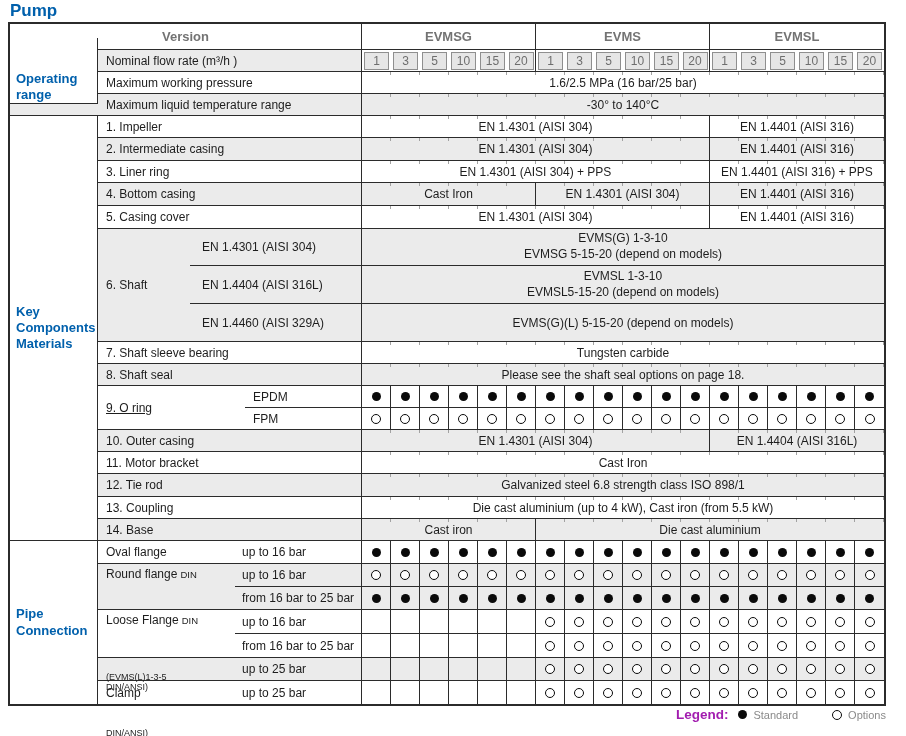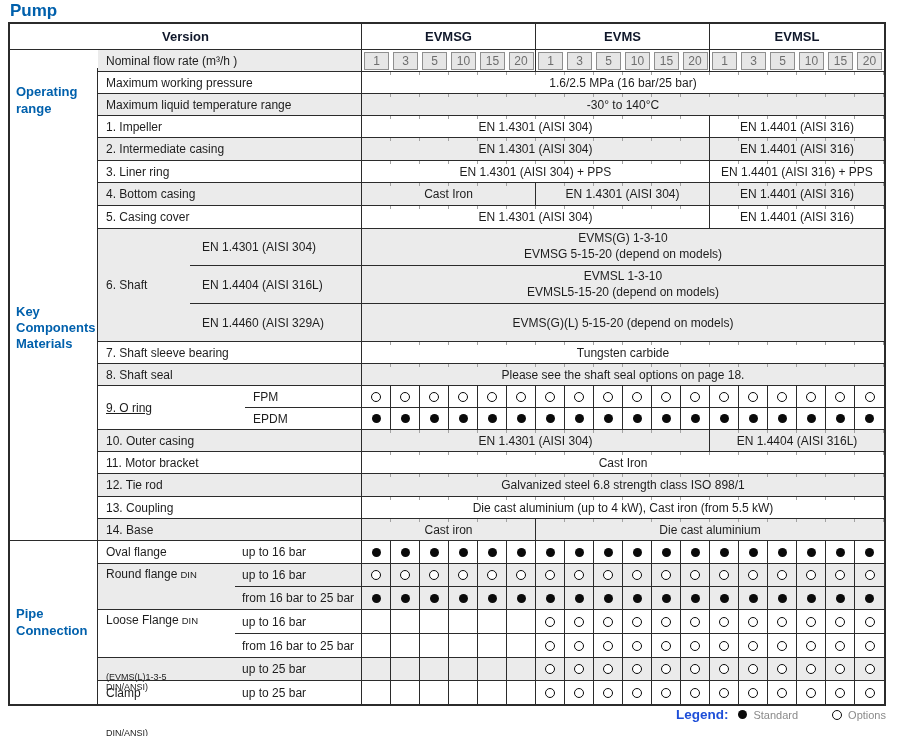--- a/index.html
+++ b/index.html
@@ -24,21 +24,21 @@
   .w-sub{width:117px;padding-left:8px;}
   .w-nm{width:137px;padding-left:8px;}
   .w-pp{width:127px;padding-left:7px;}
   .gcell{width:174px;justify-content:center;}
   .lbl{padding-left:8px;}
   .cg{background:#ebebeb;}
   .val{justify-content:center;text-align:center;}
   .s6{width:174px;}.s12{width:348px;}.s18{width:522px;}
   .tick{background-image:repeating-linear-gradient(90deg,transparent 0,transparent 28px,#a2a2a2 28px,#a2a2a2 29px);
         background-size:100% 3px;background-repeat:no-repeat;background-position:top left;}
-  .blue{color:#0f172a;font-weight:bold;}
+  .blue{color:#737373;font-weight:bold;}
   .hdr{font-size:13px;}
   .two{flex-direction:column;justify-content:center;line-height:1.3;}
   .nums{width:522px;display:flex;}
   .ncell{width:29px;box-sizing:border-box;display:flex;align-items:center;justify-content:center;}
   .ncell.gb{border-right:1px solid #2b2b2b;}
   .nbox{width:25px;height:18px;background:#e6e6e6;border:1px solid #8f8f8f;box-sizing:border-box;
         color:#6e6e6e;font-size:12px;display:flex;align-items:center;justify-content:center;}
   .dots{width:522px;display:flex;}
   .dcell{width:29px;box-sizing:border-box;border-right:1px solid #2b2b2b;
          display:flex;align-items:center;justify-content:center;}
@@ -49,21 +49,21 @@
   .ov{position:absolute;box-sizing:border-box;background:#fff;display:flex;}
   .ovA{left:0;width:88px;border-right:1px solid #2b2b2b;border-bottom:1px solid #2b2b2b;
        flex-direction:column;justify-content:center;padding-left:6px;
        font-size:13px;font-weight:bold;color:#0060ac;line-height:1.25;}
   .ovB{border-bottom:1px solid #2b2b2b;}
   .nmline{line-height:1.2;}
   .din{font-size:9.5px;margin-left:3px;}
   .small{font-size:9px;line-height:1.1;margin-top:46px;}
   .sup{font-size:8px;vertical-align:super;line-height:1;}
   .legend{position:absolute;top:707px;right:20px;display:flex;align-items:center;font-size:11px;color:#8a8a8a;}
-  .legend .lt{font-size:13.5px;font-weight:bold;color:#1d4ed8;margin-right:10px;text-align:right;}
+  .legend .lt{font-size:13.5px;font-weight:bold;color:#a21caf;margin-right:10px;text-align:right;}
   .legend .ld{margin-right:6px;}
   .legend .gap{margin-left:34px;}
 </style>
 </head>
 <body>
 
 <div id="page">
   <div class="title">Pump</div>
 
   <div class="table">
@@ -220,20 +220,82 @@
 
       <div class="tr h22 g">
         <div class="c w-sp"></div>
         <div class="c w-b lbl br">8. Shaft seal</div>
         <div class="c val s18 tick">Please see the shaft seal options on page 18.</div>
       </div>
 
       <div class="tr h22">
         <div class="c w-sp"></div>
         <div class="c w-spb2"></div>
+        <div class="c w-sub br">EPDM</div>
+        <div class="dots">
+            <div class="dcell">
+              <span class="dotF"></span>
+            </div>
+            <div class="dcell">
+              <span class="dotF"></span>
+            </div>
+            <div class="dcell">
+              <span class="dotF"></span>
+            </div>
+            <div class="dcell">
+              <span class="dotF"></span>
+            </div>
+            <div class="dcell">
+              <span class="dotF"></span>
+            </div>
+            <div class="dcell">
+              <span class="dotF"></span>
+            </div>
+            <div class="dcell">
+              <span class="dotF"></span>
+            </div>
+            <div class="dcell">
+              <span class="dotF"></span>
+            </div>
+            <div class="dcell">
+              <span class="dotF"></span>
+            </div>
+            <div class="dcell">
+              <span class="dotF"></span>
+            </div>
+            <div class="dcell">
+              <span class="dotF"></span>
+            </div>
+            <div class="dcell">
+              <span class="dotF"></span>
+            </div>
+            <div class="dcell">
+              <span class="dotF"></span>
+            </div>
+            <div class="dcell">
+              <span class="dotF"></span>
+            </div>
+            <div class="dcell">
+              <span class="dotF"></span>
+            </div>
+            <div class="dcell">
+              <span class="dotF"></span>
+            </div>
+            <div class="dcell">
+              <span class="dotF"></span>
+            </div>
+            <div class="dcell">
+              <span class="dotF"></span>
+            </div>
+          </div>
+      </div>
+
+      <div class="tr h22">
+        <div class="c w-sp"></div>
+        <div class="c w-spb2"></div>
         <div class="c w-sub br">FPM</div>
         <div class="dots">
             <div class="dcell">
               <span class="dotO"></span>
             </div>
             <div class="dcell">
               <span class="dotO"></span>
             </div>
             <div class="dcell">
               <span class="dotO"></span>
@@ -275,82 +337,20 @@
               <span class="dotO"></span>
             </div>
             <div class="dcell">
               <span class="dotO"></span>
             </div>
             <div class="dcell">
               <span class="dotO"></span>
             </div>
             <div class="dcell">
               <span class="dotO"></span>
-            </div>
-          </div>
-      </div>
-
-      <div class="tr h22">
-        <div class="c w-sp"></div>
-        <div class="c w-spb2"></div>
-        <div class="c w-sub br">EPDM</div>
-        <div class="dots">
-            <div class="dcell">
-              <span class="dotF"></span>
-            </div>
-            <div class="dcell">
-              <span class="dotF"></span>
-            </div>
-            <div class="dcell">
-              <span class="dotF"></span>
-            </div>
-            <div class="dcell">
-              <span class="dotF"></span>
-            </div>
-            <div class="dcell">
-              <span class="dotF"></span>
-            </div>
-            <div class="dcell">
-              <span class="dotF"></span>
-            </div>
-            <div class="dcell">
-              <span class="dotF"></span>
-            </div>
-            <div class="dcell">
-              <span class="dotF"></span>
-            </div>
-            <div class="dcell">
-              <span class="dotF"></span>
-            </div>
-            <div class="dcell">
-              <span class="dotF"></span>
-            </div>
-            <div class="dcell">
-              <span class="dotF"></span>
-            </div>
-            <div class="dcell">
-              <span class="dotF"></span>
-            </div>
-            <div class="dcell">
-              <span class="dotF"></span>
-            </div>
-            <div class="dcell">
-              <span class="dotF"></span>
-            </div>
-            <div class="dcell">
-              <span class="dotF"></span>
-            </div>
-            <div class="dcell">
-              <span class="dotF"></span>
-            </div>
-            <div class="dcell">
-              <span class="dotF"></span>
-            </div>
-            <div class="dcell">
-              <span class="dotF"></span>
             </div>
           </div>
       </div>
 
       <div class="tr h22 g">
         <div class="c w-sp"></div>
         <div class="c w-b lbl br">10. Outer casing</div>
         <div class="c val s12 br tick">EN 1.4301 (AISI 304)</div>
         <div class="c val s6 tick">EN 1.4404 (AISI 316L)</div>
       </div>
@@ -762,21 +762,21 @@
             <div class="dcell">
               <span class="dotO"></span>
             </div>
             <div class="dcell">
               <span class="dotO"></span>
             </div>
           </div>
       </div>
     </div>
 
-    <div class="ov ovA" style="top:44px;height:66px;">
+    <div class="ov ovA" style="top:14px;height:66px;justify-content:flex-end;">
       <div>Operating</div>
       <div>range</div>
     </div>
     <div class="ov ovA" style="top:92px;height:425px;">
       <div>Key</div>
       <div>Components</div>
       <div>Materials</div>
     </div>
     <div class="ov ovA" style="top:517px;height:163px;border-bottom:none;">
       <div>Pipe</div>

